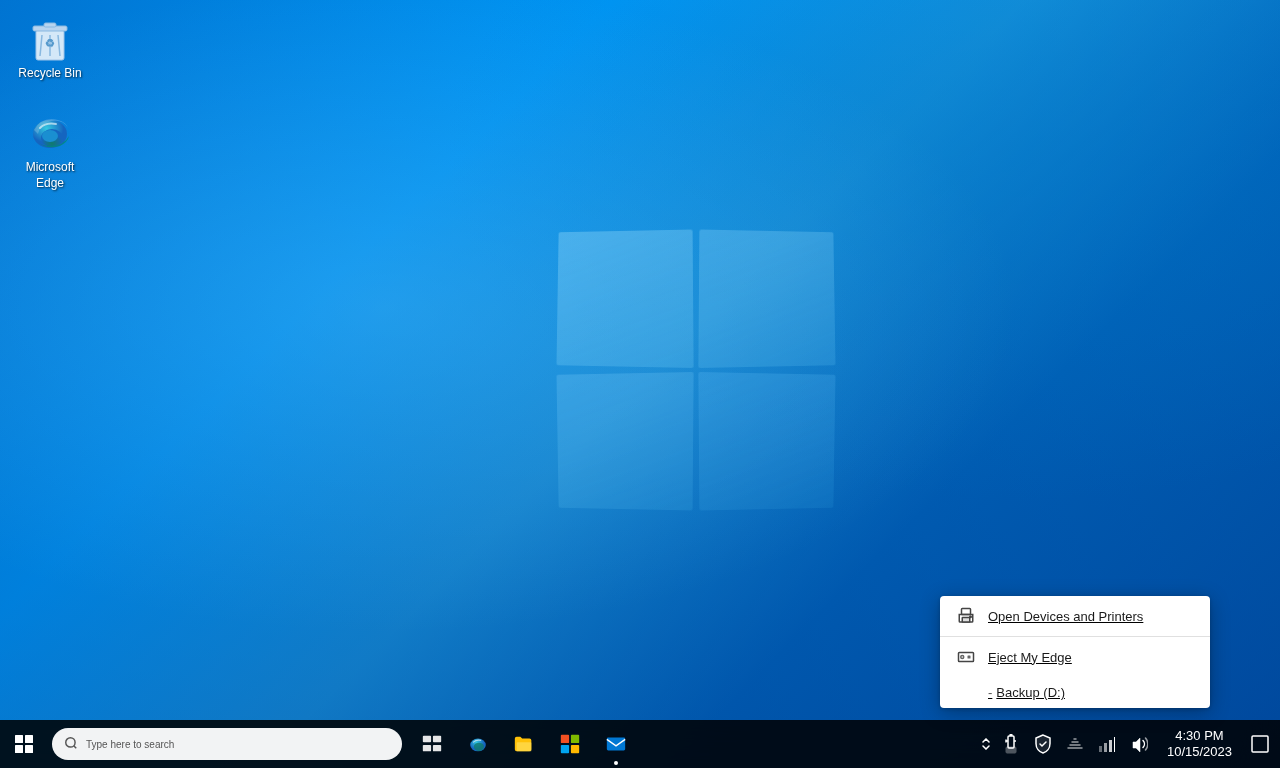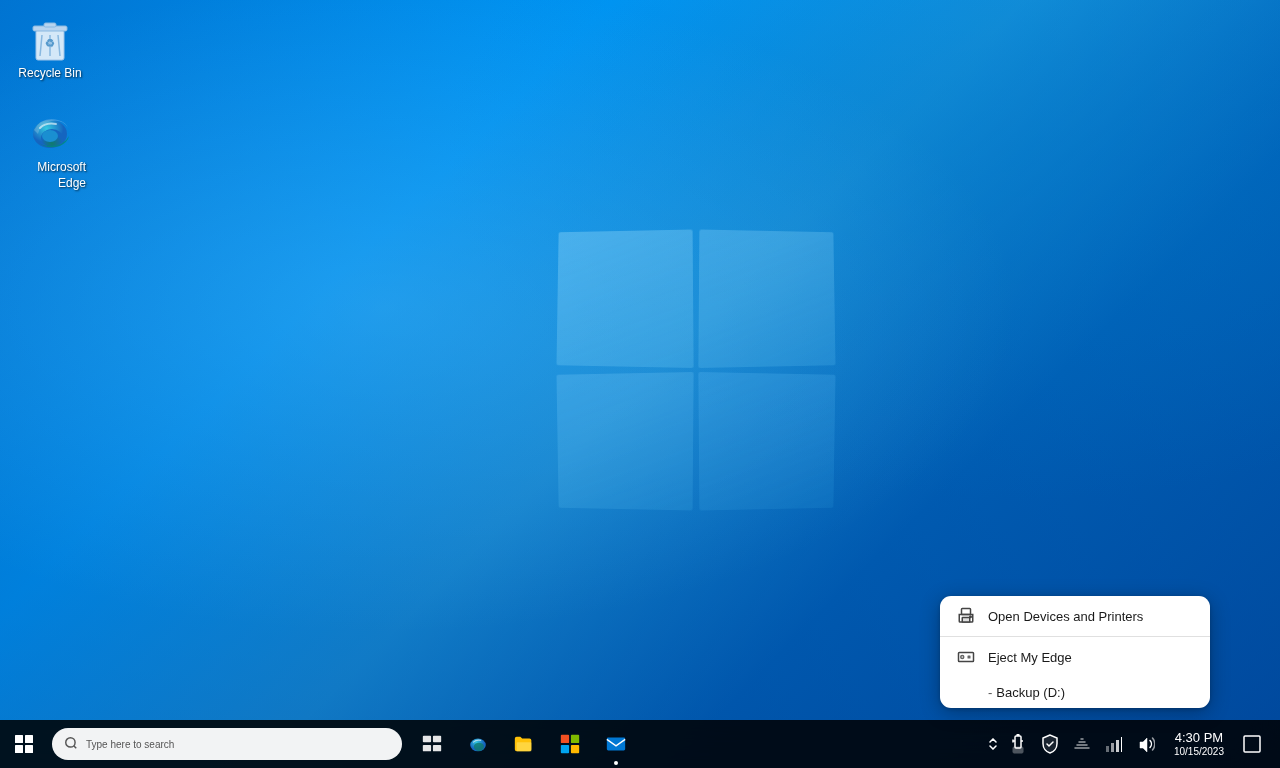--- a/index.html
+++ b/index.html
@@ -93,21 +93,21 @@
       height: 48px;
       margin-bottom: 4px;
       display: flex;
       align-items: center;
       justify-content: center;
     }
 
     .desktop-icon .icon-label {
       color: white;
       font-size: 12px;
-      text-align: right;
+      text-align: center;
       text-shadow: 1px 1px 2px rgba(0,0,0,0.7);
       line-height: 1.3;
       word-break: break-word;
     }
 
     
     #recycle-bin {
       top: 10px;
       left: 10px;
     }
@@ -199,21 +199,21 @@
       width: 22px;
       height: 22px;
     }
 
     
     #system-tray {
       margin-left: auto;
       display: flex;
       align-items: center;
       height: 48px;
-      padding-right: 12px;
+      padding-right: 4px;
     }
 
     #tray-expand {
       width: 18px;
       height: 48px;
       display: flex;
       align-items: center;
       justify-content: center;
       cursor: pointer;
       color: white;
@@ -245,45 +245,46 @@
       height: 48px;
       color: white;
     }
 
     #clock-time {
       font-size: 13px;
       line-height: 1.2;
     }
 
     #clock-date {
-      font-size: 10px;
+      font-size: 13px;
       line-height: 1.2;
     }
 
     #notification-btn {
       width: 32px;
       height: 48px;
       display: flex;
       align-items: center;
       justify-content: center;
       cursor: pointer;
       color: white;
     }
 
     
     #device-popup {
       position: absolute;
       bottom: 60px;
       right: 70px;
       background: white;
-      border-radius: 11px;
+      border-radius: 4px;
       box-shadow: 0 4px 20px rgba(0,0,0,0.3), 0 1px 4px rgba(0,0,0,0.2);
       min-width: 270px;
       overflow: hidden;
       z-index: 200;
+      text-decoration: underline;
     }
 
     .popup-item {
       display: flex;
       align-items: center;
       padding: 10px 16px;
       cursor: pointer;
       font-size: 13px;
       color: #1a1a1a;
     }

